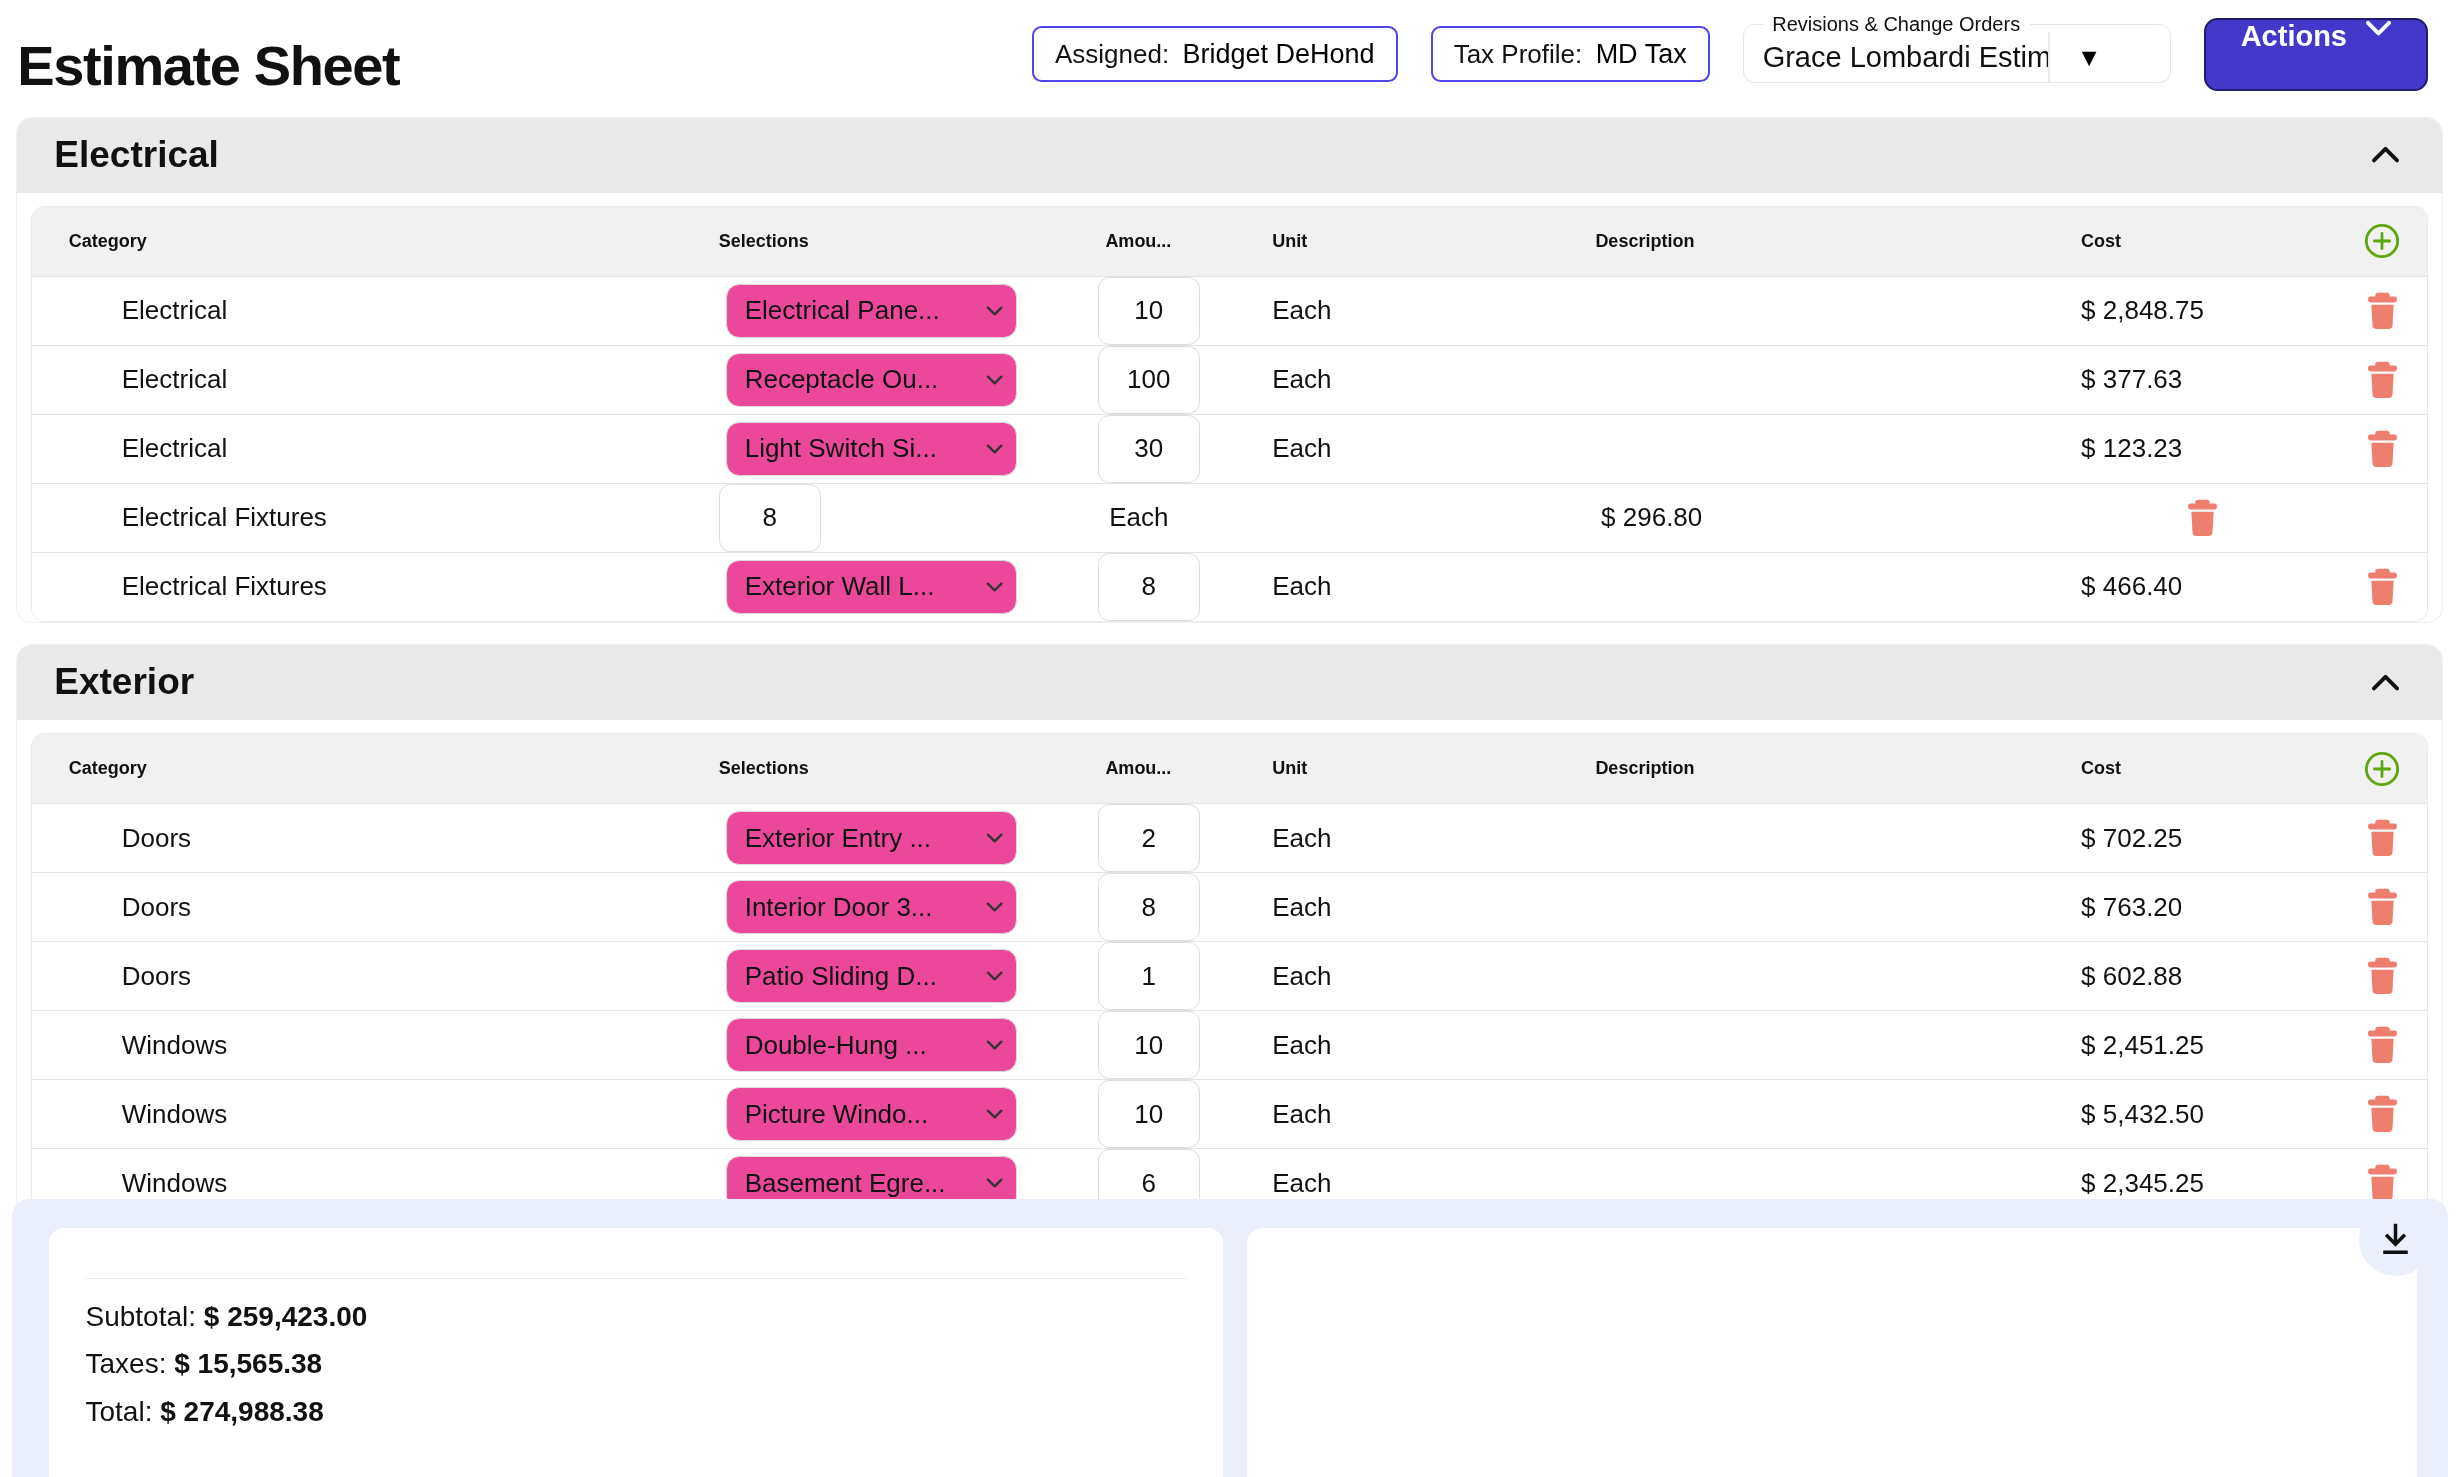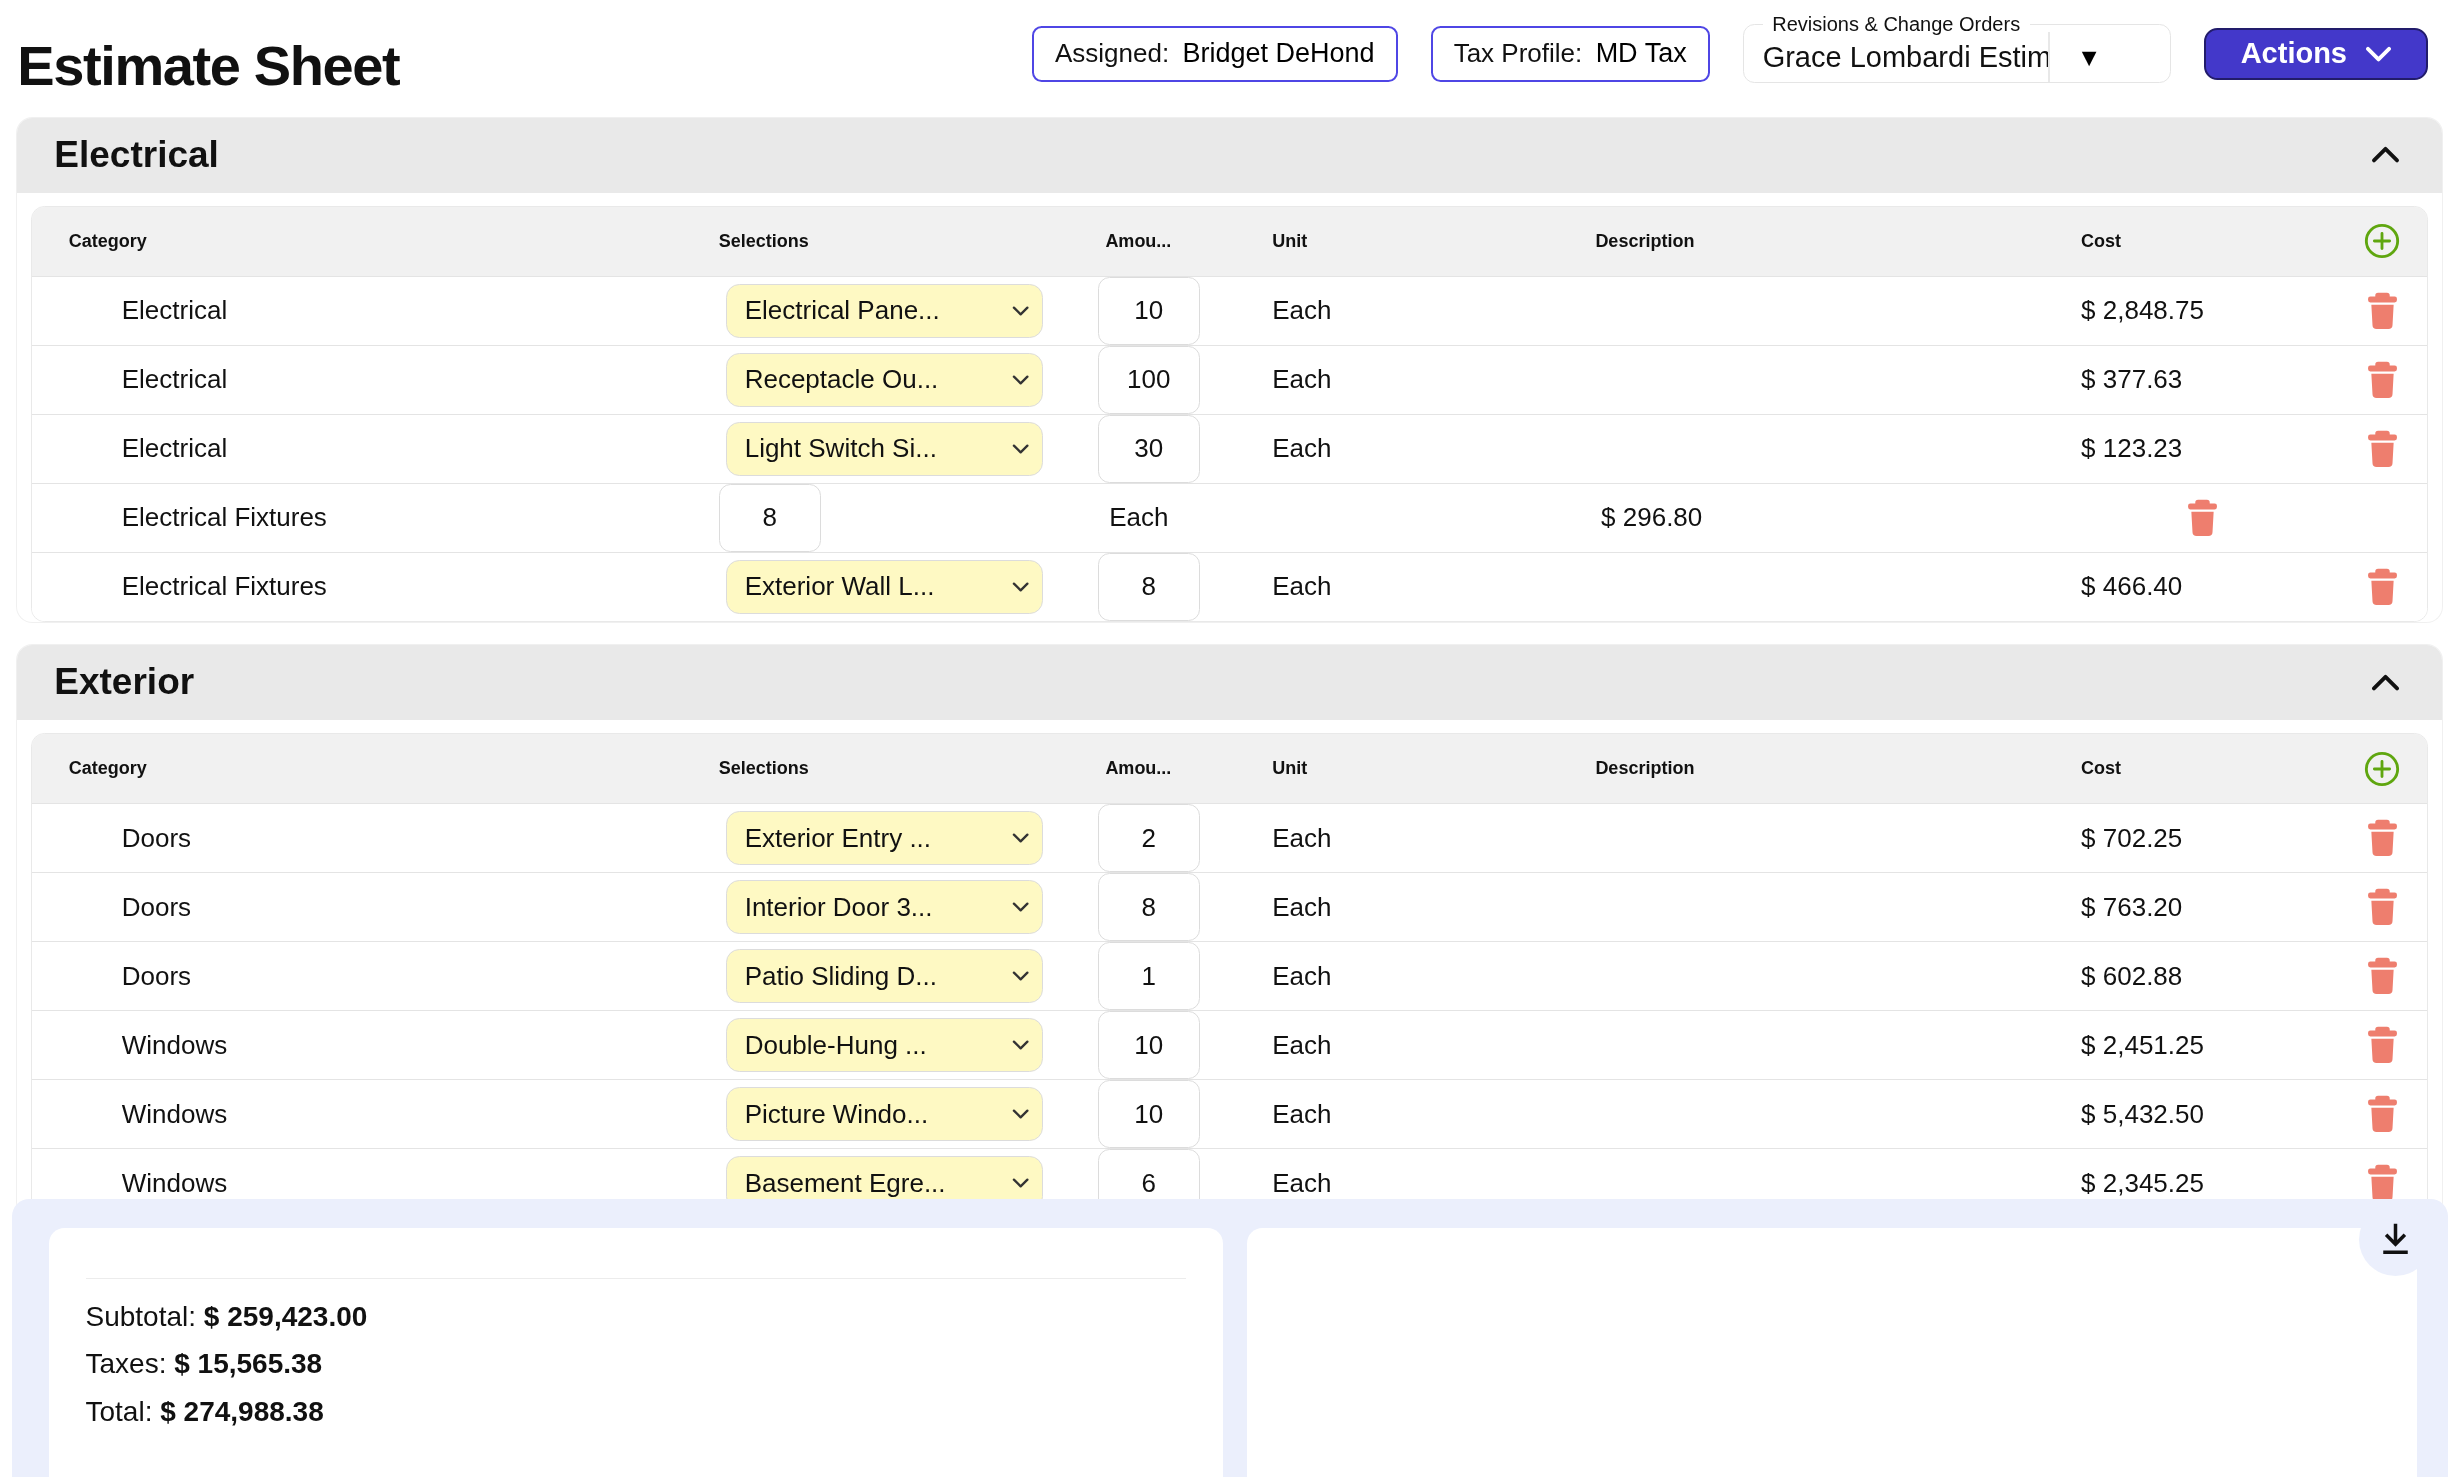--- a/index.html
+++ b/index.html
@@ -23,43 +23,43 @@
   .badge{display:flex;align-items:center;gap:13.4px;height:56px;padding:0 21px;
          border:2.4px solid var(--badge_border);border-radius:9.6px;background:#fff;cursor:pointer;white-space:nowrap;}
   .badge-label{font-size:26px;color:#111;}
   .badge-value{font-size:27px;color:#000000;}
   .revisions{border:1.9px solid #E5E5E5;border-radius:11.5px;width:428px;position:relative;top:-5.8px;background:#fff;}
   .revisions legend{font-size:20px;margin-left:19px;padding:0 9.6px;color:#111;white-space:nowrap;}
   .rev-row{display:flex;align-items:stretch;height:50px;margin-top:-3.8px;}
   .rev-value{font-size:29px;line-height:50px;padding-left:19px;width:304px;overflow:hidden;white-space:nowrap;}
   .rev-divider{width:1.9px;background:#E8E8E8;}
   .rev-caret{width:79px;display:flex;align-items:center;justify-content:center;font-size:25px;color:#000;cursor:pointer;}
-  .actions{height:52px;padding:0 35px;border-radius:13.4px;background:var(--accent);border:2.9px solid #221C6B;
-           color:#fff;font-size:29px;font-weight:700;display:flex;align-items:center;gap:19px;cursor:pointer;}
+  .actions{height:73px;padding:0 35px;border-radius:13.4px;background:var(--accent);border:2.9px solid #221C6B;
+           color:#fff;font-size:29px;font-weight:700;display:flex;gap:19px;cursor:pointer;}
 
   
   .card{margin:0 17.3px 23px;border-radius:15.4px;background:#fff;box-shadow:0 0 0 1px rgba(0,0,0,0.06);}
   .band{height:75px;background:var(--band);border-radius:15.4px 15.4px 0 0;display:flex;align-items:center;
         justify-content:space-between;padding:0 42px 0 37px;cursor:pointer;}
   .band-title{font-size:37px;font-weight:700;}
   .collapse{display:flex;align-items:center;}
   .tablewrap{margin:13.4px 13.4px 9.6px;border:1px solid #E9E9E9;border-radius:13.4px;overflow:hidden;background:#fff;}
   .thead,.row{display:grid;grid-template-columns:687px 379px 163px 327px 480px 269px 1fr;align-items:center;height:69px;}
   .thead{background:var(--thead);}
   .th{font-size:18px;font-weight:600;white-space:nowrap;overflow:hidden;}
   .row{border-top:1px solid var(--divider);background:#fff;}
   .td{font-size:26px;white-space:nowrap;overflow:hidden;}
   .th.c0{padding-left:37px;}
   .td.c0{padding-left:90px;}
   .th.c2,.td.c4,.th.c4{padding-left:7.7px;}
   .td.c3,.th.c3{padding-left:11.5px;}
   .td.c5,.th.c5{padding-left:13.4px;}
   .td.c1{padding-left:7.7px;}
   .td.c6,.th.c6{display:flex;justify-content:center;align-items:center;}
-  .select{width:317px;height:54px;border:1.9px solid var(--control_border);border-radius:13.4px;background:#fef9c3;
+  .select{width:291px;height:54px;border:1.9px solid var(--control_border);border-radius:13.4px;background:#ec4899;
           position:relative;display:flex;align-items:center;padding:0 42px 0 17.3px;cursor:pointer;}
   .sel-text{font-size:26px;white-space:nowrap;overflow:hidden;}
   .sel-chev{position:absolute;right:13.4px;top:50%;transform:translateY(-50%);display:flex;}
   .amount{width:102px;height:68px;border:1.9px solid var(--control_border);border-radius:11.5px;text-align:center;
           font-size:26px;color:#111;background:#fff;outline:none;}
   .plus-btn{display:flex;cursor:pointer;color:var(--plus);}
   .trash{display:flex;cursor:pointer;color:var(--trash);}
 
   
   .bottom-panel{position:absolute;left:11.5px;right:11.5px;top:1199px;bottom:0;background:var(--panel);

